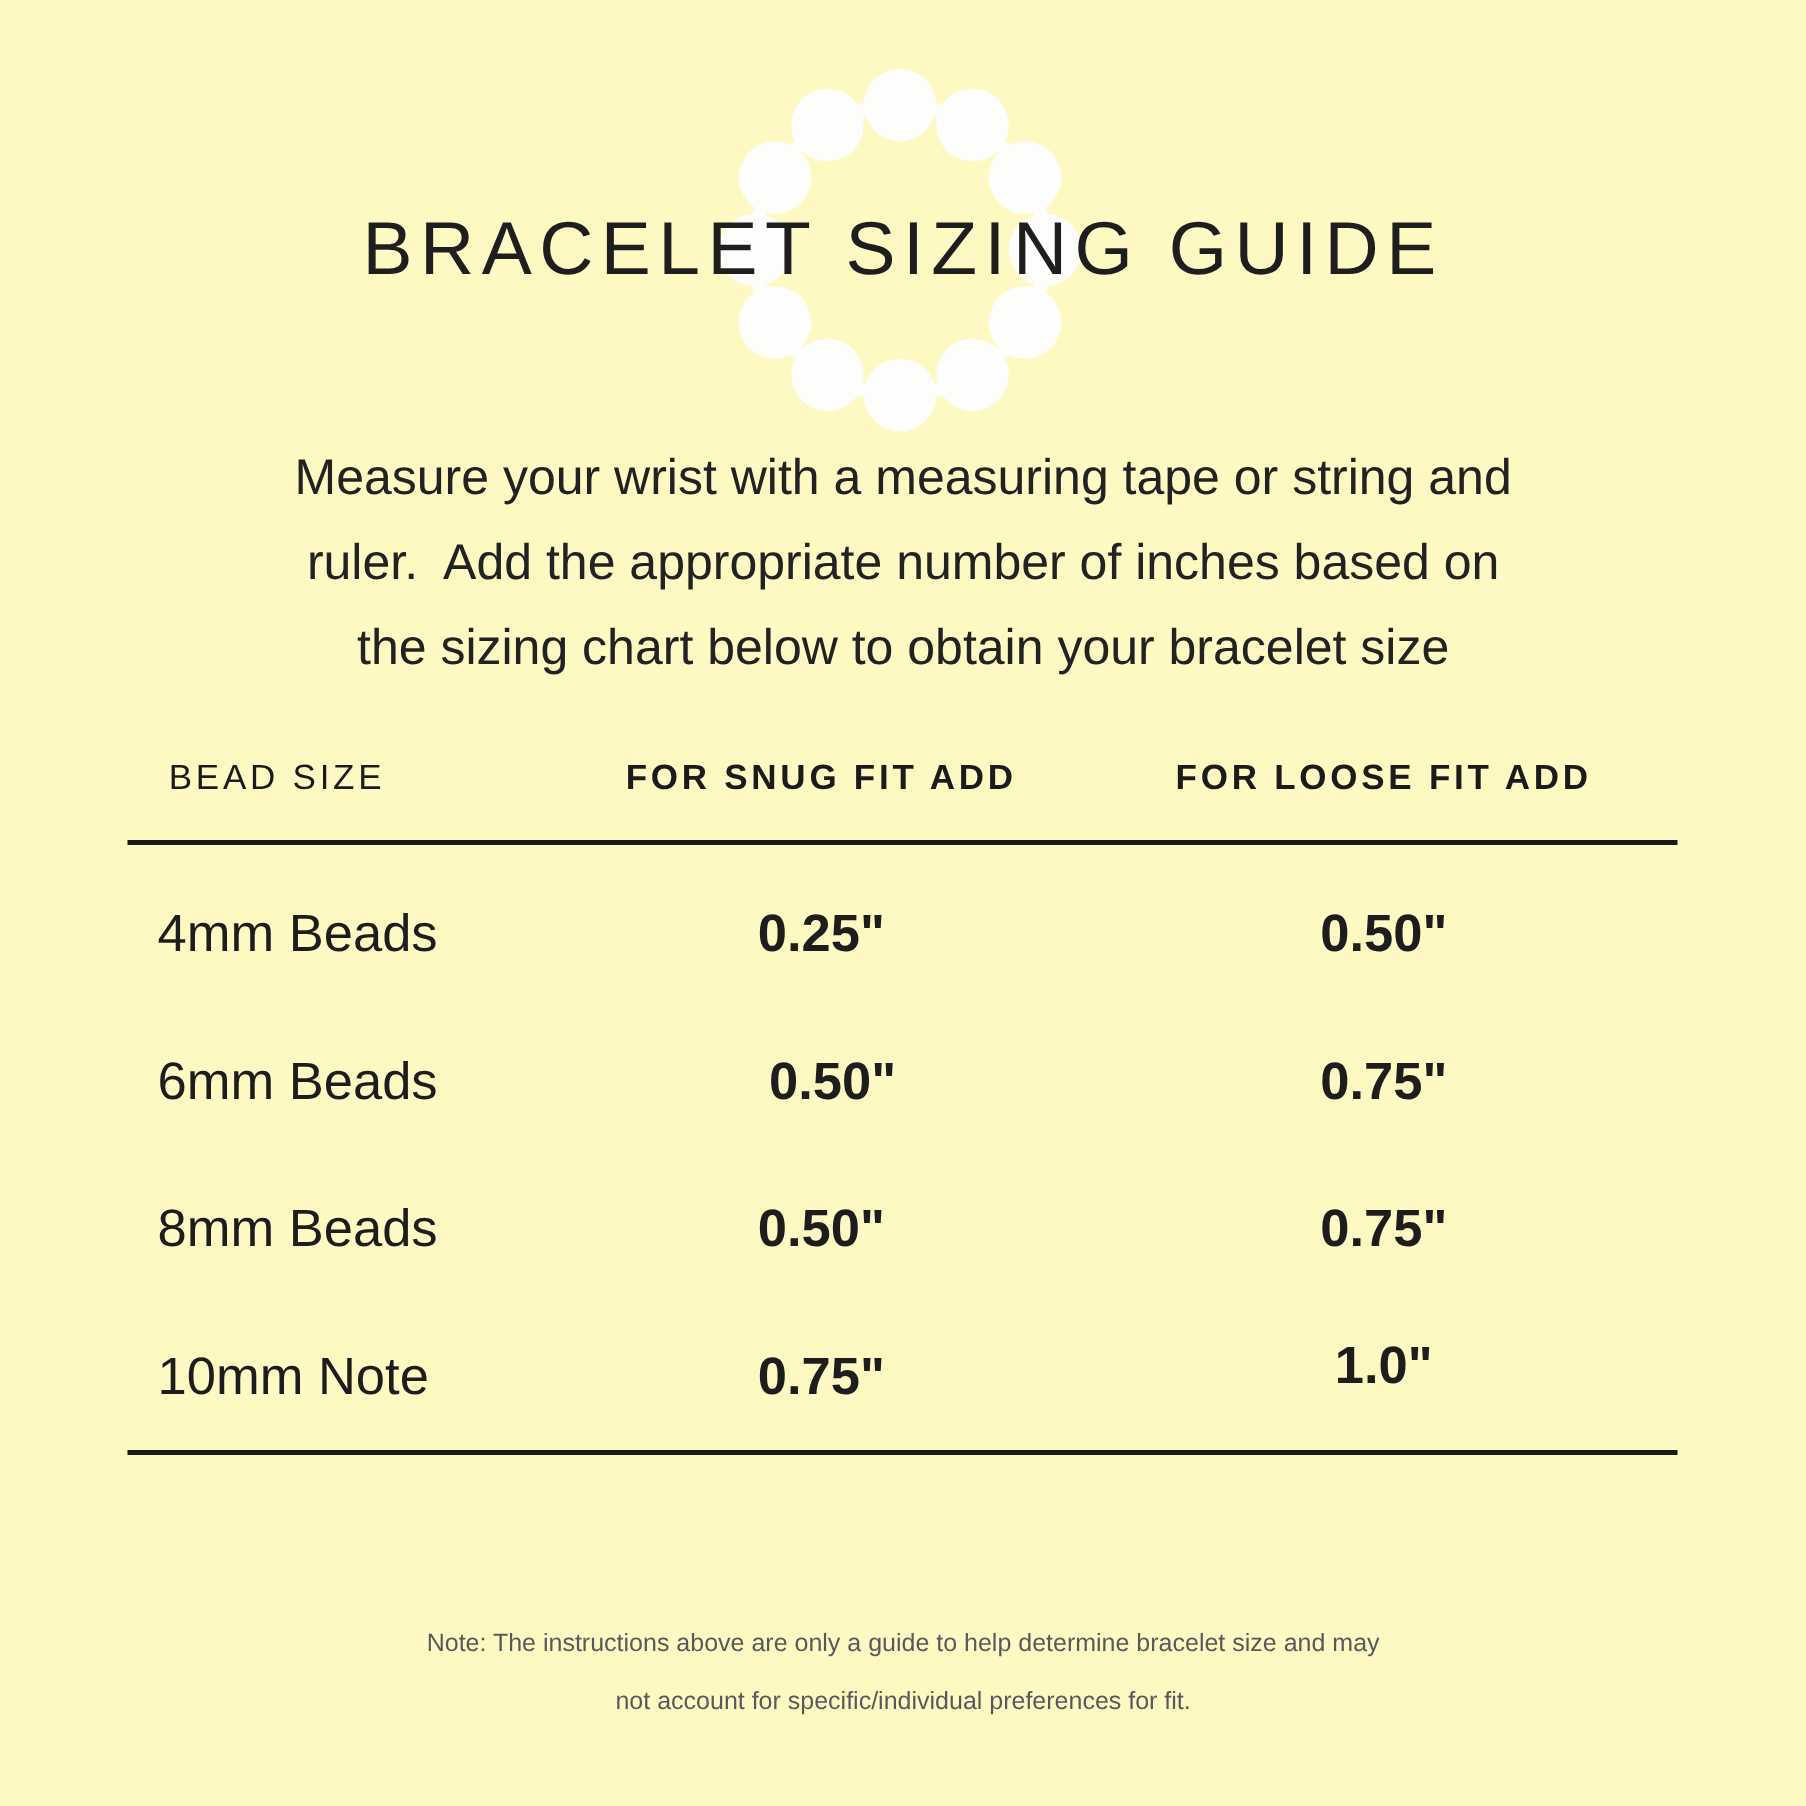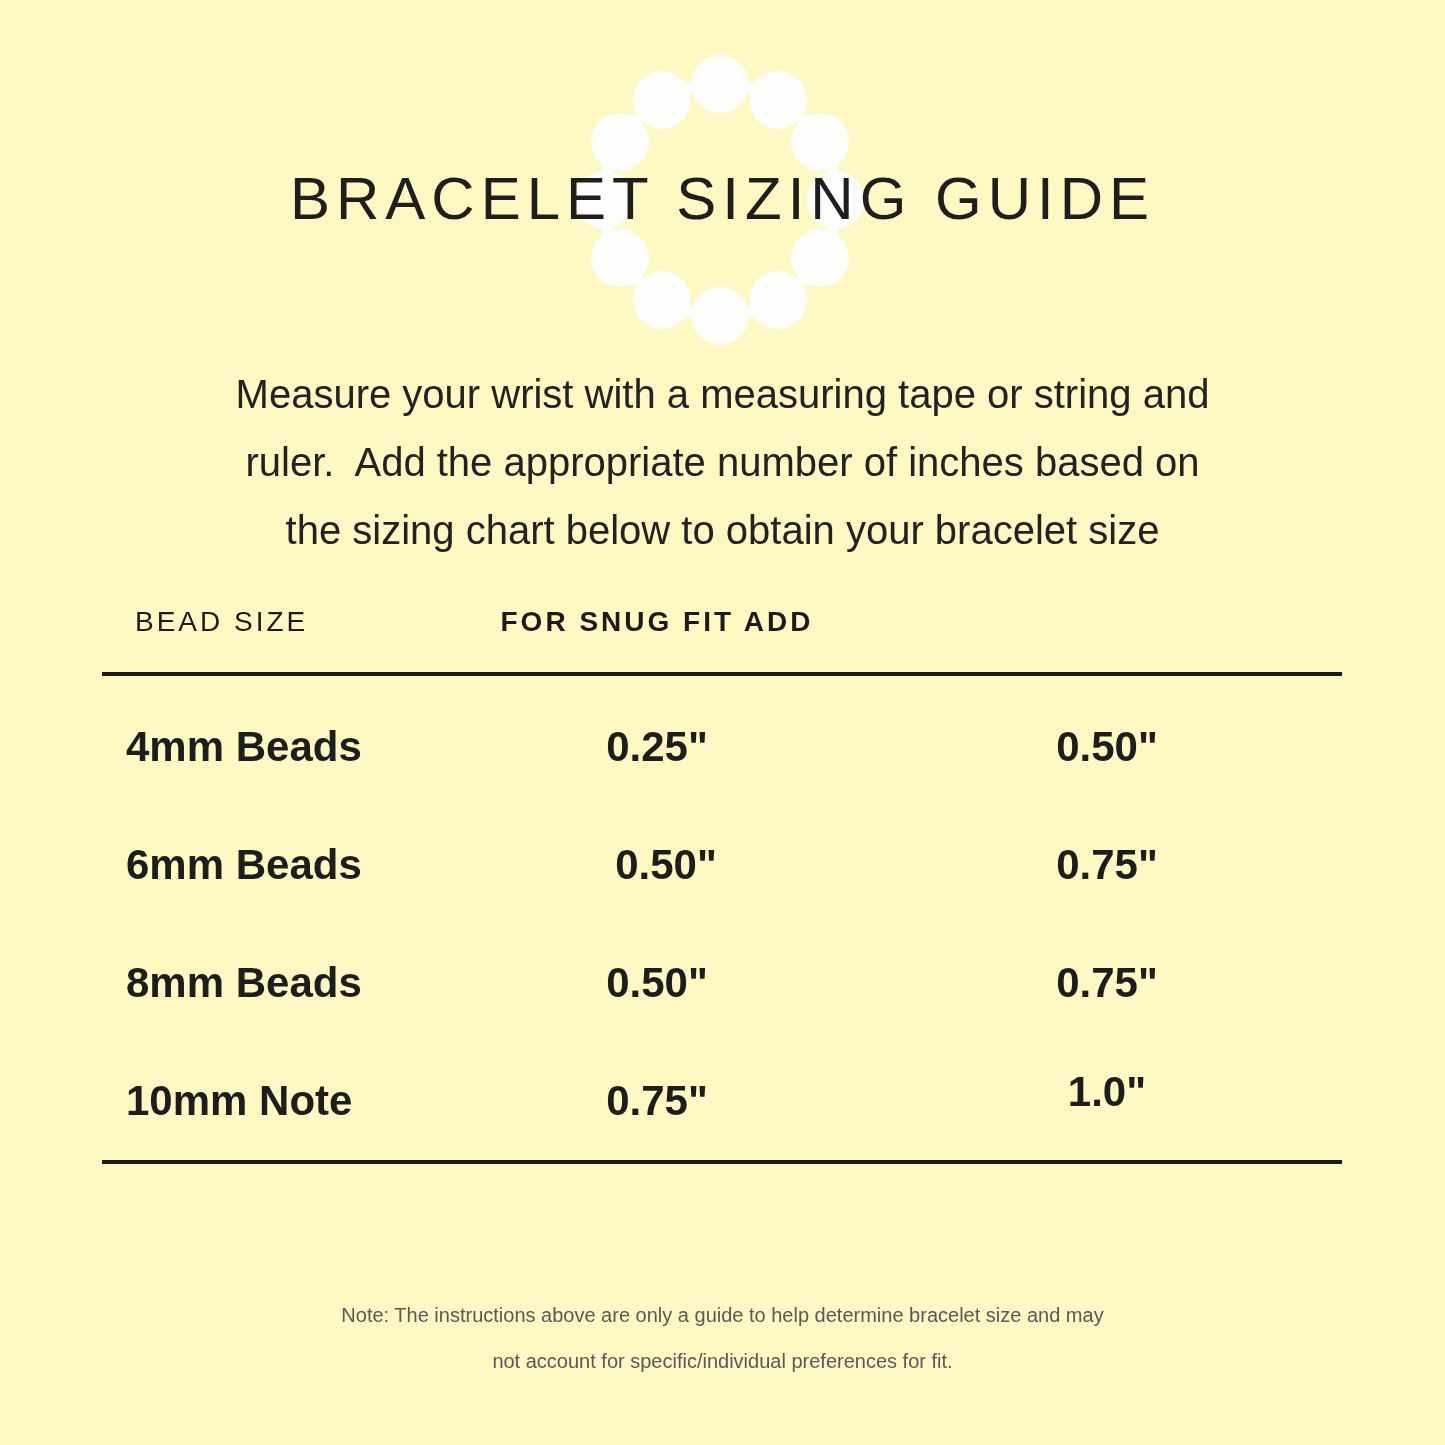--- a/index.html
+++ b/index.html
@@ -31,21 +31,21 @@
     margin: 0;
     text-align: center;
     font-size: 60px;
     font-weight: 300;
     letter-spacing: 6px;
     line-height: 70px;
     color: #1e1e1e;
   }
   .intro {
     position: absolute;
-    top: 360px;
+    top: 348px;
     left: 0;
     width: 100%;
     text-align: center;
     font-size: 40px;
     font-weight: 400;
     line-height: 68px;
     color: #222222;
   }
   .intro-line { white-space: pre-wrap; }
 
@@ -74,21 +74,21 @@
   .rule-top { margin-top: 25px; }
   .tbody { margin-top: 12px; }
   .row {
     display: grid;
     grid-template-columns: 340px 430px 470px;
     height: 118px;
     align-items: center;
     font-size: 42px;
     color: #1d1d1d;
   }
-  .row .c1 { text-align: left; padding-left: 24px; font-weight: bold; }
+  .row .c1 { text-align: left; padding-left: 24px; }
   
   .row:nth-child(2) .c2 { transform: translateX(9px); }
   .row:nth-child(4) .c3 { transform: translateY(-9px); }
 
   .note {
     position: absolute;
     top: 1292px;
     left: 0;
     width: 100%;
     text-align: center;
@@ -123,20 +123,21 @@
   <div class="intro">
     <div class="intro-line">Measure your wrist with a measuring tape or string and</div>
     <div class="intro-line">ruler.  Add the appropriate number of inches based on</div>
     <div class="intro-line">the sizing chart below to obtain your bracelet size</div>
   </div>
 
   <div class="size-table">
     <div class="thead">
       <div class="c1">BEAD SIZE</div>
       <div class="c2">FOR SNUG FIT ADD</div>
+      <div class="c3">FOR LOOSE FIT ADD</div>
     </div>
 
     <div class="rule rule-top"></div>
 
     <div class="tbody">
       <div class="row">
         <div class="c1">4mm Beads</div>
         <div class="c2">0.25"</div>
         <div class="c3">0.50"</div>
       </div>

